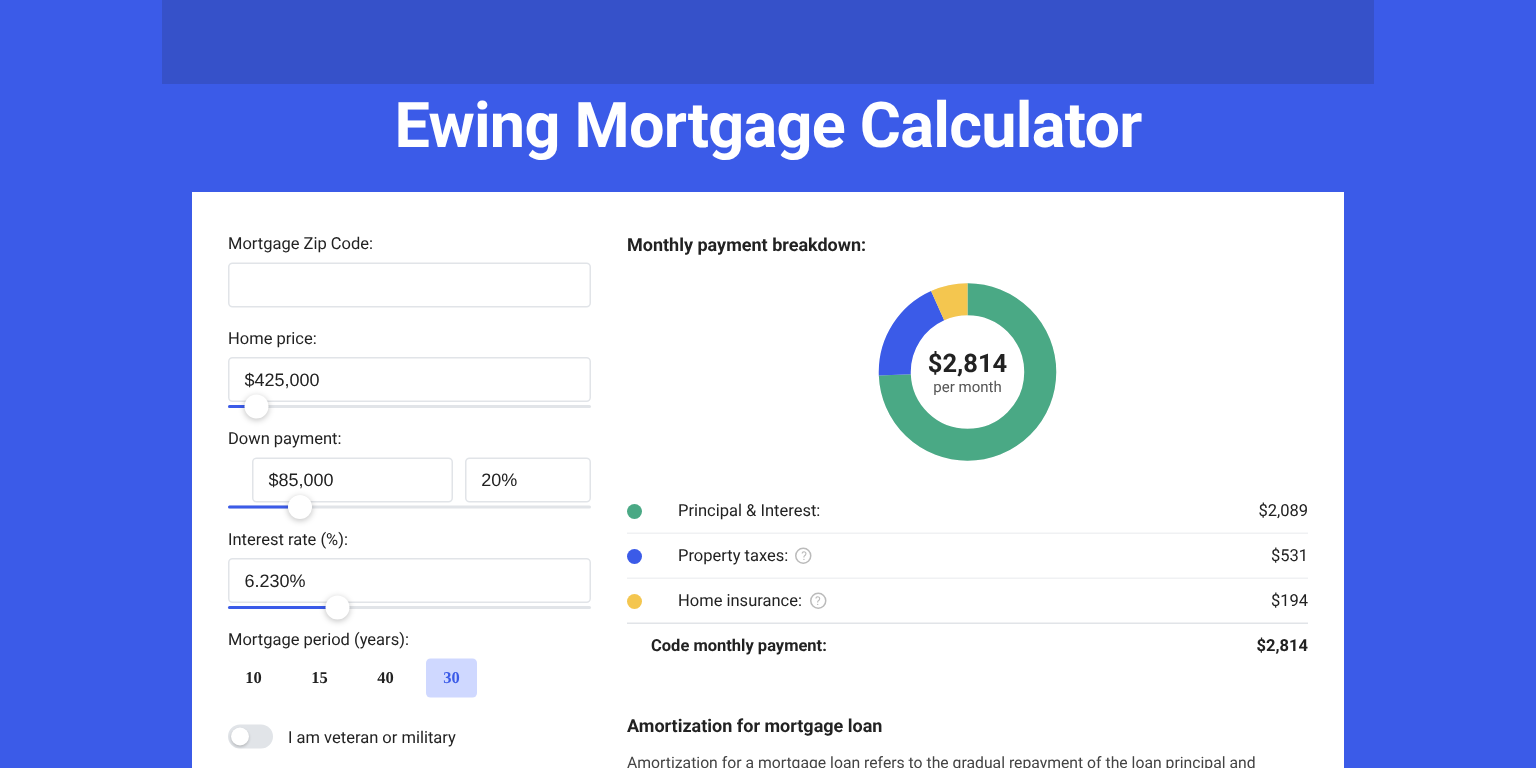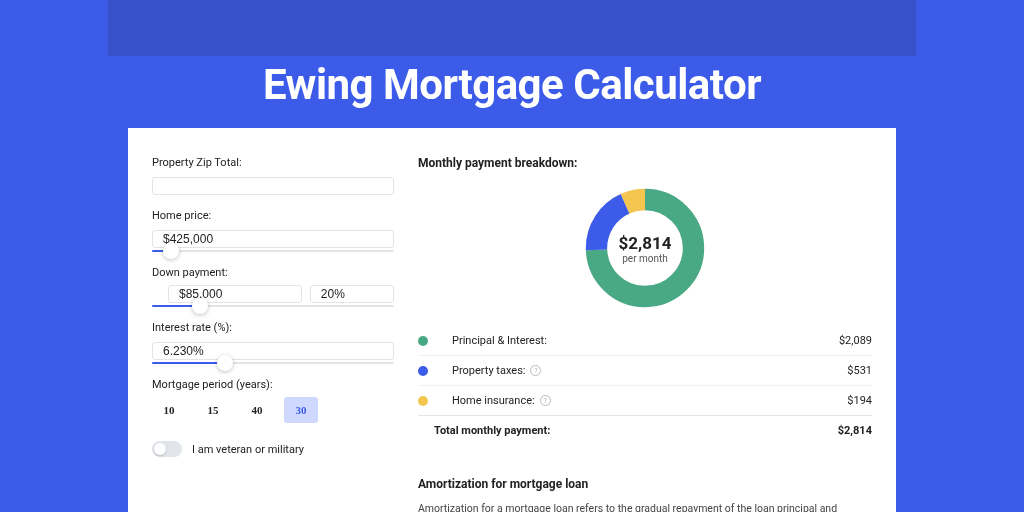--- a/index.html
+++ b/index.html
@@ -44,21 +44,21 @@
     flex: 1;
     padding: 0 24px 0 0;
   }
   .field-label {
     font-size: 11px;
     color: #222;
     margin-bottom: 6px;
   }
   .text-input {
     width: 100%;
-    height: 18px;
+    height: 30px;
     border: 1px solid #e1e4e8;
     border-radius: 3px;
     padding: 0 10px;
     font-size: 12px;
     color: #222;
   }
   .field-group {
     margin-bottom: 14px;
     position: relative;
   }
@@ -211,21 +211,21 @@
 <body>
 
 <div class="top-shadow"></div>
 <h1 class="page-title">Ewing Mortgage Calculator</h1>
 
 <div class="card">
 
   <div class="left-col">
 
     <div class="field-group">
-      <div class="field-label">Property Zip Total:</div>
+      <div class="field-label">Mortgage Zip Code:</div>
       <input class="text-input" type="text" value="" style="">
     </div>
 
     <div class="field-group">
       <div class="field-label">Home price:</div>
       <input class="text-input" type="text" value="$425,000" style="">
       <div class="slider-wrap">
         <div class="slider-track"></div>
         <div class="slider-fill" style="width:8%"></div>
         <div class="slider-handle" style="left:calc(8% - 8px)"></div>
@@ -312,21 +312,21 @@
           <span class="swatch" style="background: rgb(244, 198, 79);"></span>
           <span class="legend-label">
             <span>Home insurance:</span>
             <span class="help-icon">?</span>
           </span>
           <span class="legend-value">$194</span>
         </div>
       </div>
 
     <div class="legend-row total">
-      <div class="legend-label">Total monthly payment:</div>
+      <div class="legend-label">Code monthly payment:</div>
       <div class="legend-value">$2,814</div>
     </div>
 
     <div class="amort-block">
       <div class="amort-title">Amortization for mortgage loan</div>
       <div class="amort-text">Amortization for a mortgage loan refers to the gradual repayment of the loan principal and interest over a specified</div>
     </div>
   </div>
 
 </div>

